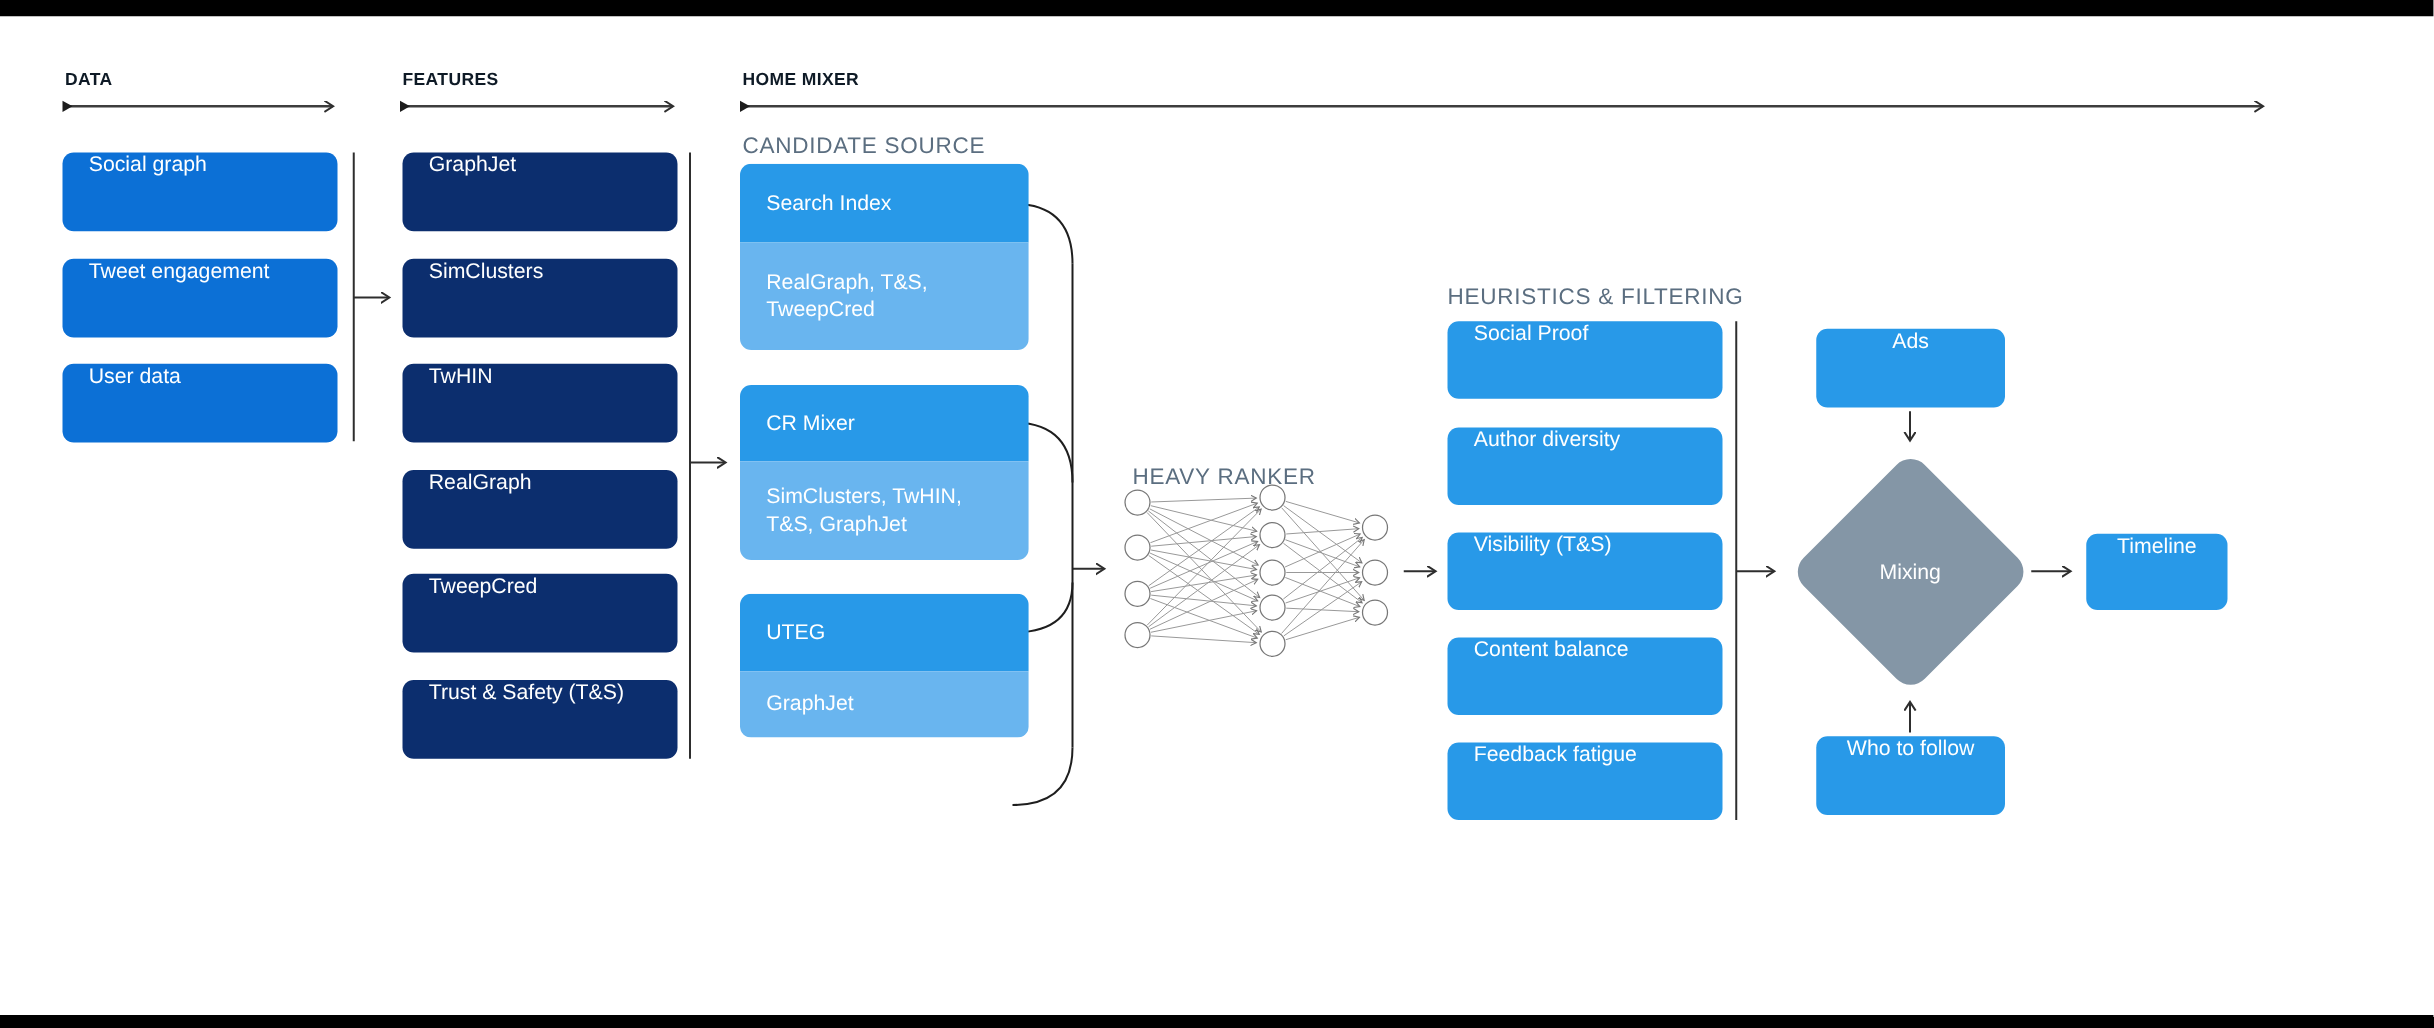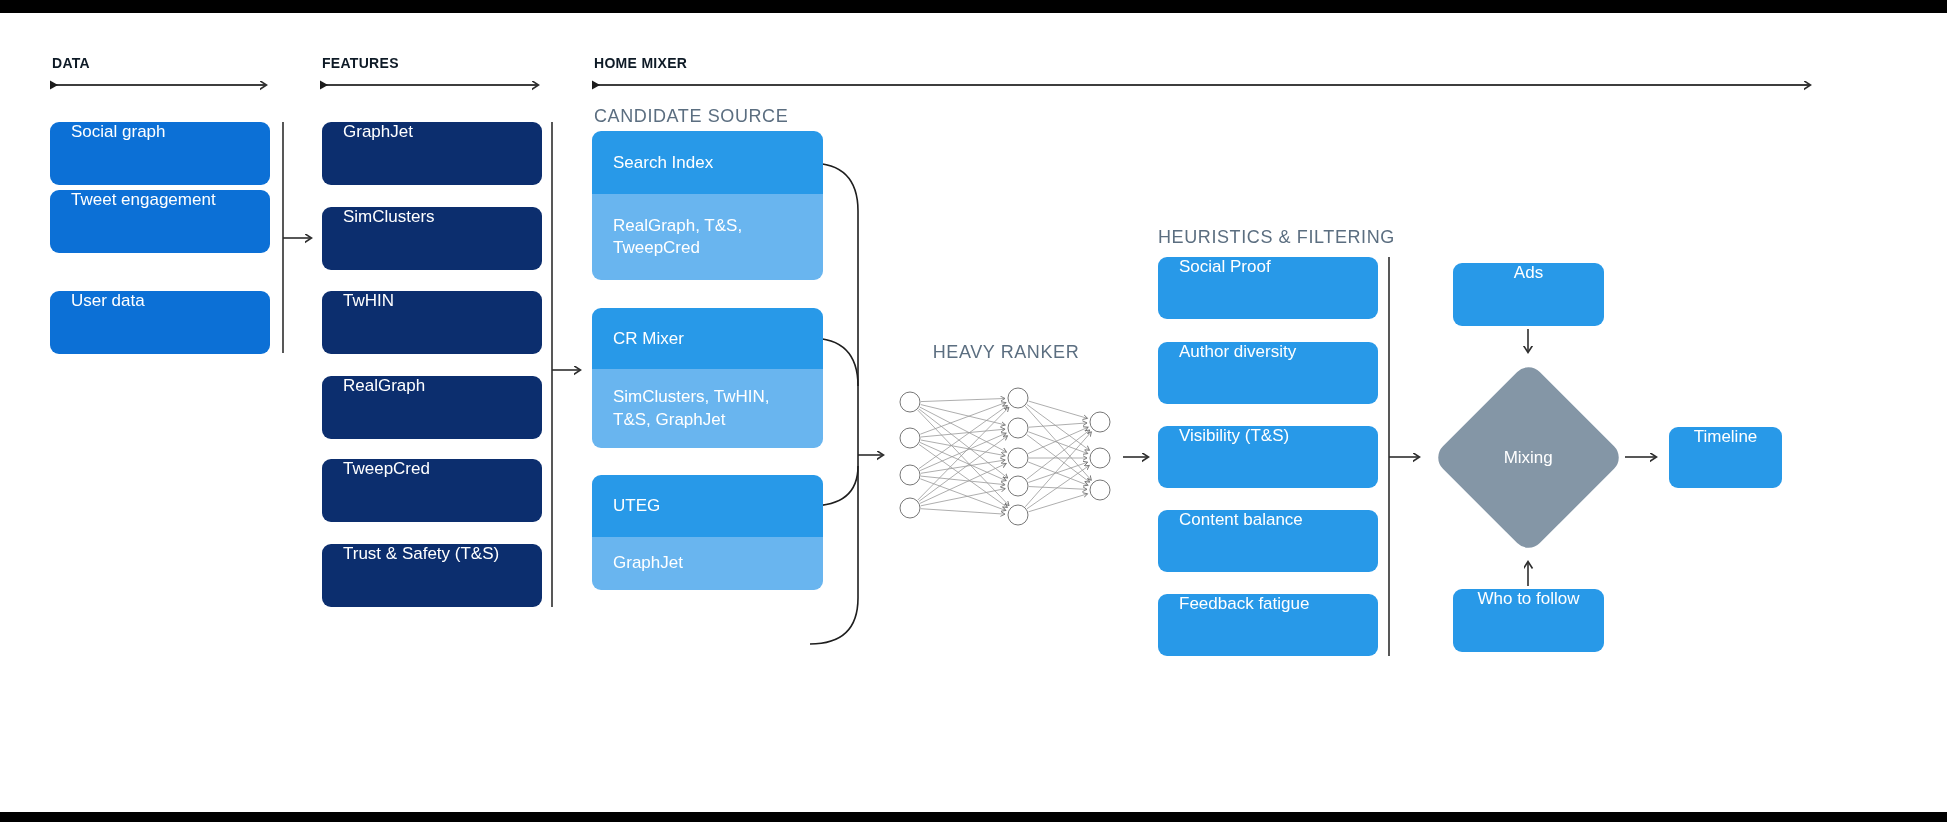--- a/index.html
+++ b/index.html
@@ -142,27 +142,27 @@
         <circle cx="1100" cy="458" r="10" fill="#ffffff" stroke="#777" stroke-width="1"></circle>
         <circle cx="1100" cy="490" r="10" fill="#ffffff" stroke="#777" stroke-width="1"></circle>
       </g>
   </svg>
 
   <div class="h1" style="left:52px;top:55px">DATA</div>
   <div class="h1" style="left:322px;top:55px">FEATURES</div>
   <div class="h1" style="left:594px;top:55px">HOME MIXER</div>
 
   <div class="h2" style="left:594px;top:106px">CANDIDATE SOURCE</div>
-  <div class="h2" style="left:906px;top:342px;width:200px;text-align:center">HEAVY RANKER</div>
+  <div class="h2" style="left:906px;top:371px;width:200px;">HEAVY RANKER</div>
   <div class="h2" style="left:1158px;top:227px">HEURISTICS &amp; FILTERING</div>
 
   <div class="box data-box" style="left:50px;top:122px">
     <span>Social graph</span>
     </div>
-  <div class="box data-box" style="left:50px;top:190px">
+  <div class="box data-box" style="left:50px;top:207px">
     <span>Tweet engagement</span>
     </div>
   <div class="box data-box" style="left:50px;top:291px">
     <span>User data</span>
     </div>
 
   <div class="box feature-box" style="left:322px;top:122px">
     <span>GraphJet</span>
     </div>
   <div class="box feature-box" style="left:322px;top:207px">

